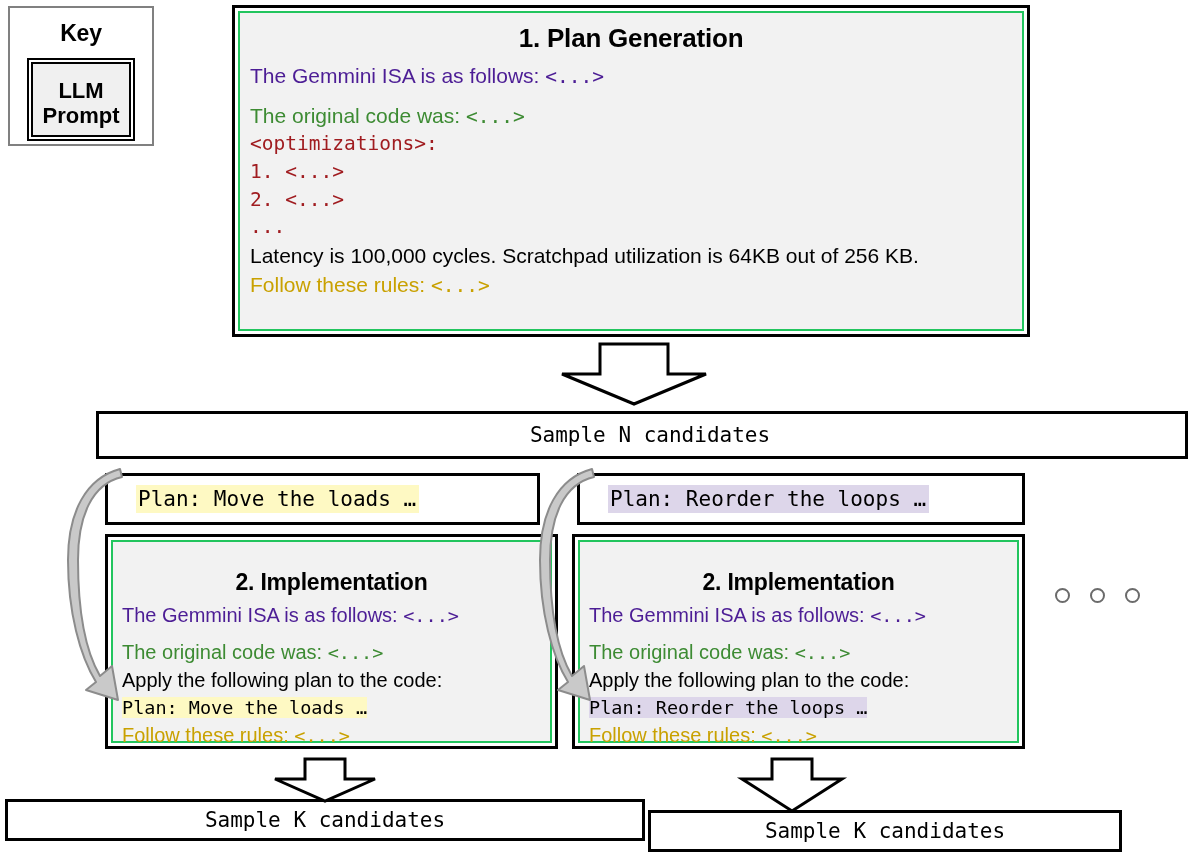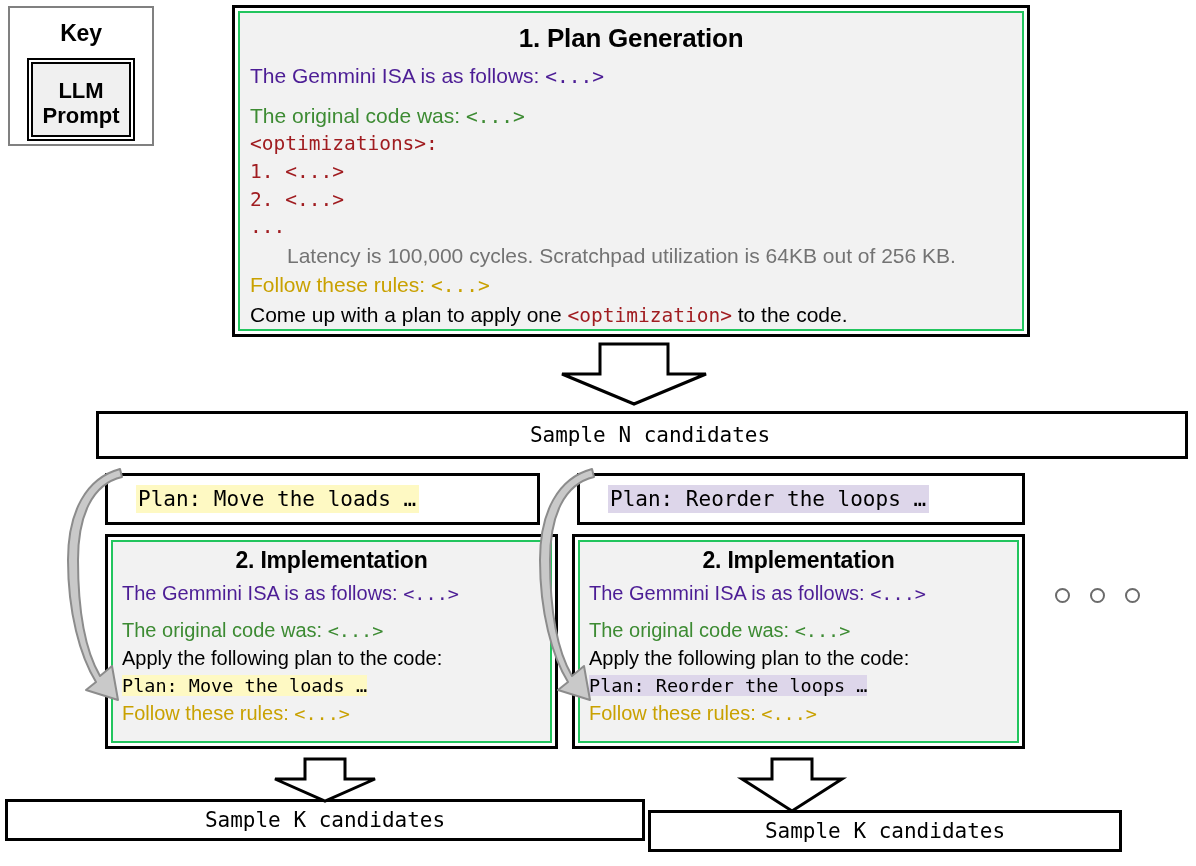--- a/index.html
+++ b/index.html
@@ -66,21 +66,21 @@
     text-align: center;
     font-weight: bold;
     color: #000;
     letter-spacing: -0.2px;
   }
   .pline { white-space: nowrap; }
 
   .c-blue   { color: #4c1d95; }
   .c-green  { color: #3d8b33; margin-top: 10px; }
   .c-red    { color: #a01c20; }
-  .c-orange { color: #737373; margin-left: 37px; }
+  .c-orange { color: #000000; }
   .c-gold   { color: #c9a100; }
   .c-black  { color: #000000; }
 
   .mono { font-family: "DejaVu Sans Mono", "Liberation Mono", monospace; }
 
   
   #plan-gen-box {
     left: 232px; top: 5px; width: 798px; height: 332px;
   }
   #plan-gen-box .prompt-title { font-size: 26px; margin: 4px 0 7px 0; }
@@ -124,21 +124,21 @@
   #plan-box-1 { left: 105px; top: 473px; width: 435px; height: 52px; }
   #plan-box-2 { left: 577px; top: 473px; width: 448px; height: 52px; }
 
   
   .impl-box { width: 453px; height: 215px; }
   #impl-box-1 { left: 105px; top: 534px; }
   #impl-box-2 { left: 572px; top: 534px; }
   .impl-box .prompt-title { font-size: 23px; margin: 5px 0 6px 0; }
   .impl-box .pline { font-size: 20px; line-height: 1.37; }
   .impl-box .mono { font-size: 18.5px; }
-  .impl-box .prompt-inner { padding: 0 9px 6px 9px; }
+  .impl-box .prompt-inner { padding: 22px 9px 6px 9px; }
 
   
   #ellipsis-dots {
     left: 1055px; top: 588px;
     display: flex; gap: 20px; align-items: center;
   }
   .dot {
     width: 15px; height: 15px;
     border: 2px solid #6b6b6b;
     border-radius: 50%;
@@ -179,21 +179,20 @@
     <div class="pline c-red mono">1. &lt;...&gt;</div>
 
     <div class="pline c-red mono">2. &lt;...&gt;</div>
 
     <div class="pline c-red mono">...</div>
 
     <div class="pline c-orange">Latency is 100,000 cycles. Scratchpad utilization is 64KB out of 256 KB.</div>
 
     <div class="pline c-gold"><span>Follow these rules:</span> <span class="mono">&lt;...&gt;</span></div>
 
-    <div class="pline c-black"><span>Come up with a plan to apply one </span><span class="mono c-red">&lt;optimization&gt;</span><span> to the code.</span></div>
   </div>
 </div>
 
 <div class="abs sample-bar" id="sample-n-bar">
   <span>Sample N candidates</span>
 </div>
 
 <div class="abs plan-box" id="plan-box-1">
   <span class="plan-text hl-pink">Plan: Move the loads …</span>
 </div>

